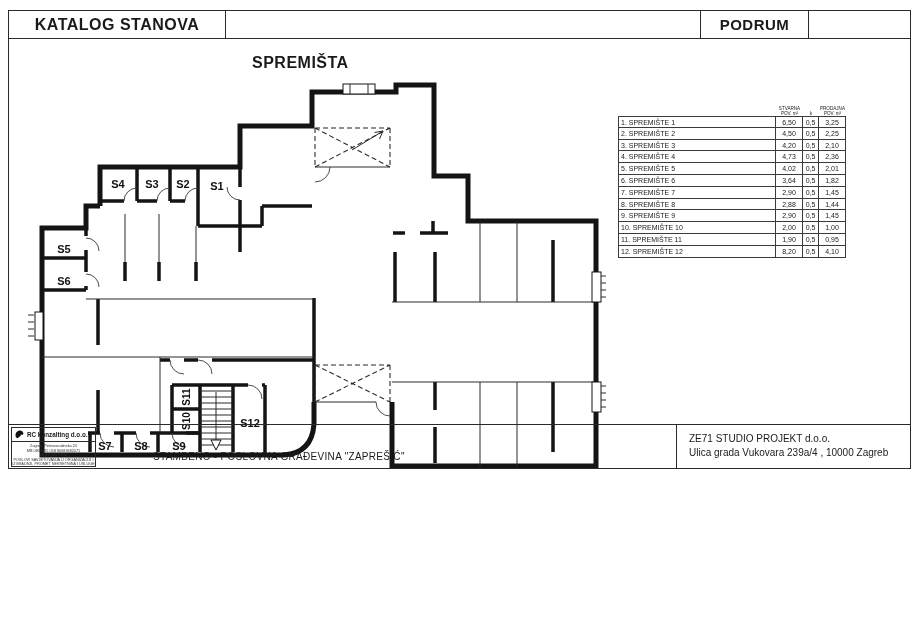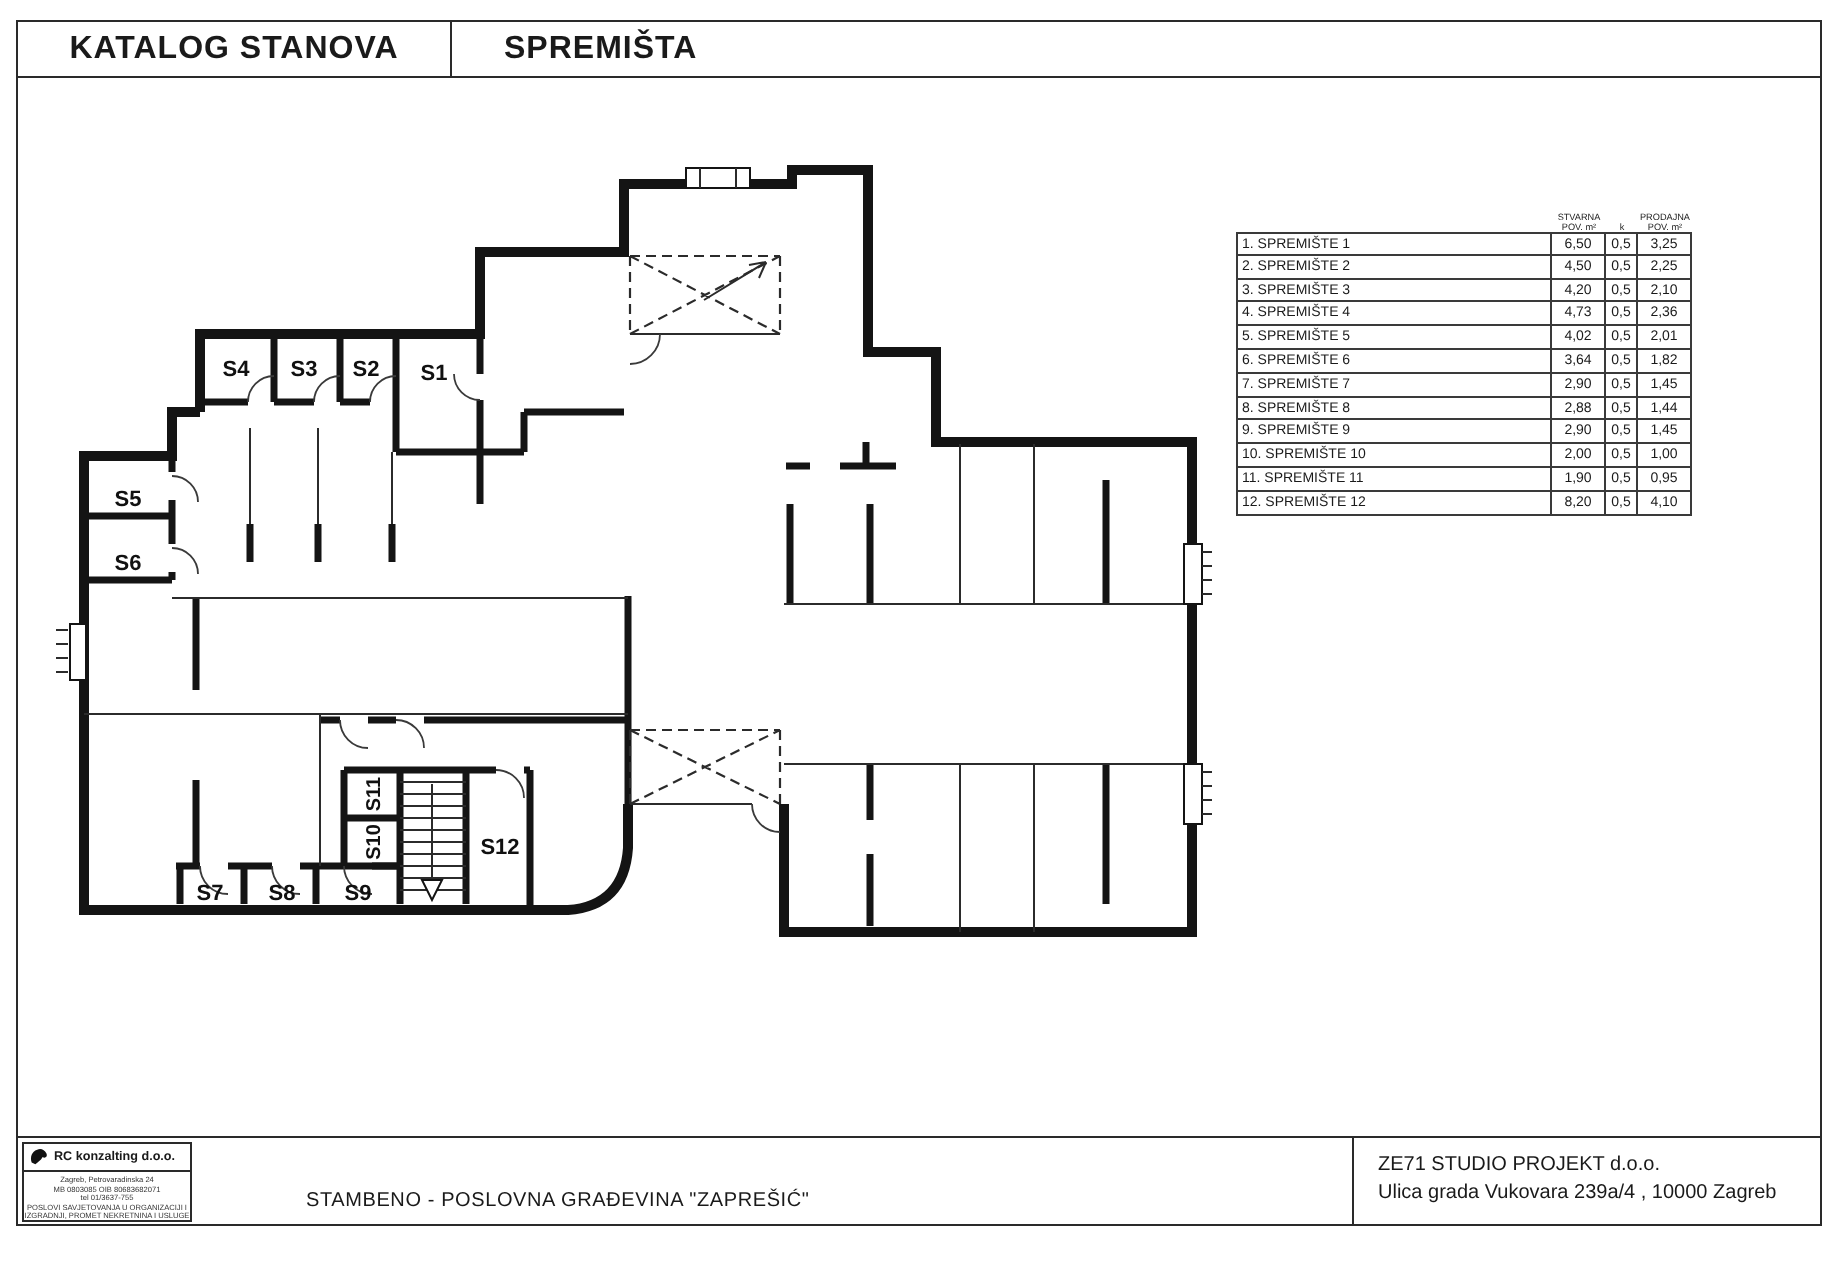--- a/index.html
+++ b/index.html
@@ -1,23 +1,23 @@
 <!DOCTYPE html>
 <html><head>
 <meta charset="utf-8">
 <style>
   html,body{margin:0;padding:0;background:#e8e8e8;}
   #page{position:relative;width:920px;height:641px;background:#ffffff;overflow:hidden;
         font-family:"Liberation Sans",sans-serif;color:#1a1a1a;}
-  #sheet{position:absolute;left:8px;top:10px;width:903px;height:603px;border:1.5px solid #2a2a2a;box-sizing:border-box;text-decoration:underline;}
+  #sheet{position:absolute;left:8px;top:10px;width:903px;height:459px;border:1.5px solid #2a2a2a;box-sizing:border-box;text-decoration:underline;}
   
   #hdr{position:absolute;left:0;top:0;width:100%;height:28px;border-bottom:1.5px solid #2a2a2a;box-sizing:border-box;display:flex;}
   .hcell{height:100%;box-sizing:border-box;display:flex;align-items:center;}
   #hc1{width:217px;justify-content:center;border-right:1.5px solid #2a2a2a;}
-  #hc2{width:474px;padding-left:26px;border-right:0;}
+  #hc2{width:474px;padding-left:26px;border-right:0;margin-top:38px;}
   #hc3{width:109px;justify-content:center;border-left:1.5px solid #2a2a2a;border-right:1.5px solid #2a2a2a;}
   #hc4{flex:1;}
   .htitle{font-weight:bold;font-size:16px;letter-spacing:0.5px;white-space:nowrap;}
   
   #stable{position:absolute;left:609px;top:90px;width:230px;font-size:7px;}
   #thead{display:flex;height:15px;align-items:flex-end;font-size:4.6px;line-height:5.2px;text-align:center;color:#222;}
   .hsp{width:158px;}
   .hv{width:27px;} .hk{width:16px;}
   .trow{display:flex;}
   .tc{box-sizing:border-box;height:11.8px;line-height:11px;border-right:1px solid #3a3a3a;border-bottom:1px solid #3a3a3a;overflow:hidden;white-space:nowrap;}
@@ -135,20 +135,23 @@
   </svg>
 
   <div id="sheet">
 
     <div id="hdr">
       <div class="hcell" id="hc1">
         <span class="htitle">KATALOG STANOVA</span>
       </div>
       <div class="hcell" id="hc2">
         <span class="htitle">SPREMIŠTA</span>
+      </div>
+      <div class="hcell" id="hc3">
+        <span class="htitle" style="font-size:15px;">PODRUM</span>
       </div>
       <div class="hcell" id="hc4"></div>
     </div>
 
     <div id="stable">
       <div id="thead">
         <span class="hsp"></span>
         <span class="hv">
           <span>STVARNA</span><br>
           <span>POV. m²</span>

